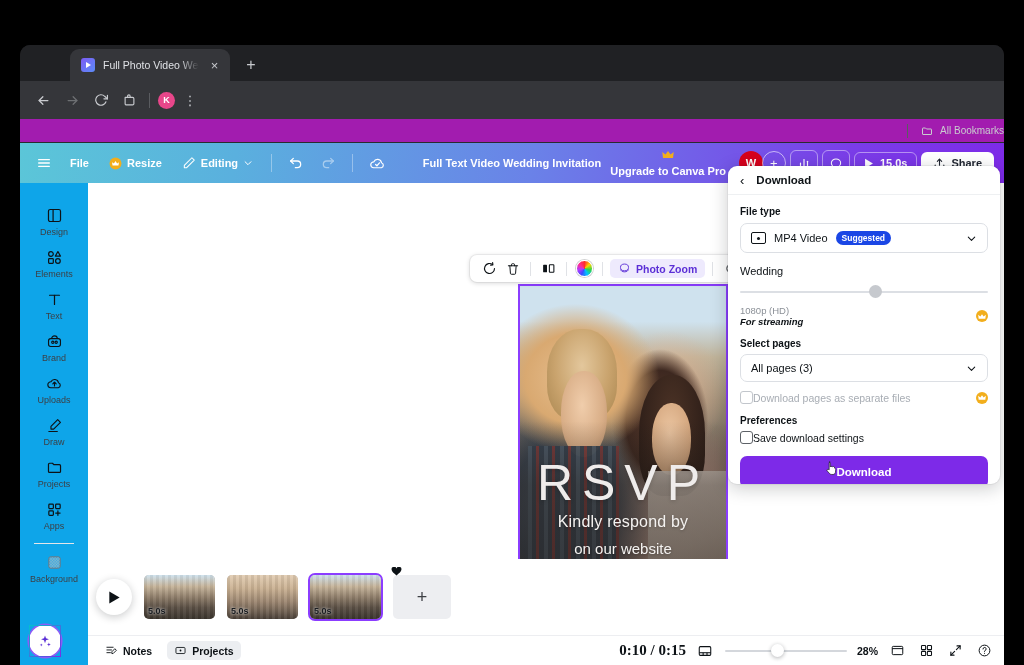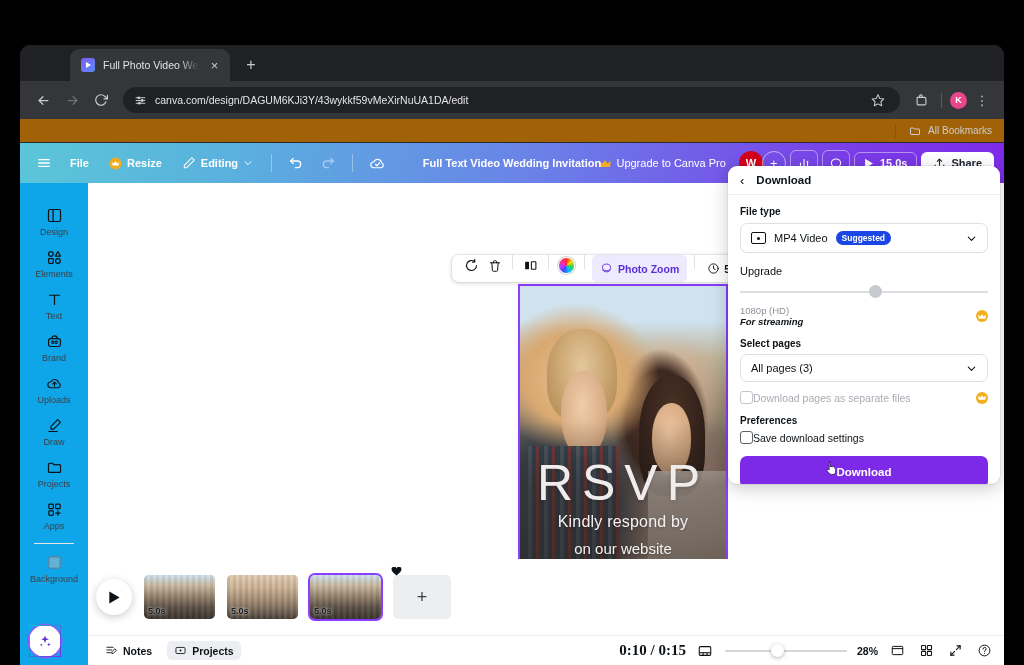--- a/index.html
+++ b/index.html
@@ -112,24 +112,23 @@
     width: 17px; height: 17px; border-radius: 50%;
     background: #e8468a; color: #fff;
     font-size: 9px; font-weight: bold;
     display: flex; align-items: center; justify-content: center;
     flex: none;
   }
 
   
   #bookmarks-bar {
     height: 24px;
-    background: #a16207;
+    background: #a21caf;
     display: flex; align-items: center;
     justify-content: flex-end;
-    padding-right: 12px;
     gap: 6px;
     border-bottom: 1px solid #2a2b2e;
   }
   #bookmarks-sep { width: 1px; height: 14px; background: #5a5c60; margin-right: 6px; }
   #bookmarks-bar .bm-label { color: #c9cbcf; font-size: 10px; }
 
   
   #canva-app {
     position: absolute;
     left: 0; top: 98px;
@@ -165,23 +164,24 @@
     color: #fff; font-size: 11px; font-weight: bold;
     position: absolute; left: 50%; transform: translateX(-50%);
     white-space: nowrap;
   }
   #hdr-right {
     margin-left: auto;
     display: flex; align-items: center; gap: 4px;
   }
   #upgrade-btn {
     display: flex; align-items: center; gap: 5px;
-    color: #fff; font-size: 11px; font-weight: normal;
+    color: #fff; font-size: 11px; font-weight: bold;
     padding: 5px 9px; border-radius: 6px;
     white-space: nowrap;
+    flex-direction: column;
   }
   #user-avatar {
     width: 24px; height: 24px; border-radius: 50%;
     background: #d6001c; color: #fff;
     font-size: 11px; font-weight: bold;
     display: flex; align-items: center; justify-content: center;
   }
   #add-collab {
     width: 24px; height: 24px; border-radius: 50%;
     border: 1.3px solid rgba(255,255,255,.6);
@@ -249,26 +249,26 @@
   #canvas-area {
     flex: 1;
     background: #fff;
     position: relative;
     overflow: hidden;
   }
 
   
   #element-toolbar {
     position: absolute;
-    left: 364px; top: 72px;
+    left: 382px; top: 72px;
     height: 27px;
     background: #fff;
     border-radius: 7px;
     box-shadow: 0 1px 5px rgba(14,19,24,.18), 0 0 0 1px rgba(14,19,24,.05);
-    display: flex; 
+    display: flex; align-items: center;
     padding: 0 9px;
     gap: 2px;
     z-index: 4;
   }
   .et-icon {
     width: 21px; height: 21px;
     display: flex; align-items: center; justify-content: center;
     color: #0d1216; border-radius: 4px;
   }
   .et-sep { width: 1px; height: 14px; background: #e0e2e6; margin: 0 5px; }
@@ -596,38 +596,20 @@
           <polyline points="13 6 19 12 13 18"></polyline>
         </svg>
     </div>
     <div class="nav-btn">
       <svg width="14" height="14" viewBox="0 0 24 24" fill="none" stroke="currentColor" stroke-width="2" stroke-linecap="round" stroke-linejoin="round">
           <polyline points="23 4 23 10 17 10"></polyline>
           <path d="M20.49 15a9 9 0 1 1-2.12-9.36L23 10"></path>
         </svg>
     </div>
 
-    <div id="omnibox">
-      <span class="tb-icon" style="width:14px;height:14px;">
-        <svg width="13" height="13" viewBox="0 0 24 24" fill="none" stroke="currentColor" stroke-width="2" stroke-linecap="round">
-            <line x1="4" y1="7" x2="20" y2="7"></line>
-            <line x1="4" y1="12" x2="20" y2="12"></line>
-            <line x1="4" y1="17" x2="20" y2="17"></line>
-            <circle cx="9" cy="7" r="1.6" fill="currentColor"></circle>
-            <circle cx="15" cy="12" r="1.6" fill="currentColor"></circle>
-            <circle cx="10" cy="17" r="1.6" fill="currentColor"></circle>
-          </svg>
-      </span>
-      <span class="url">canva.com/design/DAGUM6KJi3Y/43wykkf59vMeXirNuUA1DA/edit</span>
-      <span class="tb-icon">
-        <svg width="14" height="14" viewBox="0 0 24 24" fill="none" stroke="currentColor" stroke-width="1.8" stroke-linejoin="round">
-            <polygon points="12 2.8 15 9.3 22 10.2 17 15 18.3 22 12 18.6 5.7 22 7 15 2 10.2 9 9.3"></polygon>
-          </svg>
-      </span>
-    </div>
 
     <div class="tb-icon">
       <svg width="15" height="15" viewBox="0 0 24 24" fill="none" stroke="currentColor" stroke-width="1.8" stroke-linejoin="round">
           <path d="M5 7h12a2 2 0 0 1 2 2v8a2 2 0 0 1-2 2H7a2 2 0 0 1-2-2z"></path>
           <path d="M9 7V5a2 2 0 0 1 4 0v2"></path>
         </svg>
     </div>
     <div class="tb-sep"></div>
     <div id="profile-avatar">K</div>
     <div class="tb-icon" style="font-size:13px;">⋮</div>
@@ -1049,21 +1031,21 @@
       <span id="ft-box"></span>
       <span id="filetype-name">MP4 Video</span>
       <span id="suggested-badge">Suggested</span>
       <span class="chev">
         <svg width="11" height="11" viewBox="0 0 24 24" fill="none" stroke="currentColor" stroke-width="2.3" stroke-linecap="round" stroke-linejoin="round">
             <polyline points="5 9 12 16 19 9"></polyline>
           </svg>
       </span>
     </div>
 
-    <div id="quality-label">Upgrade</div>
+    <div id="quality-label">Wedding</div>
     <div id="quality-slider">
       <span id="q-track"></span>
       <span id="q-knob"></span>
     </div>
     <div id="quality-info">
       <div>
         <div id="q-res">1080p (HD)</div>
         <div id="q-stream">For streaming</div>
       </div>
       <span class="crown-badge">

